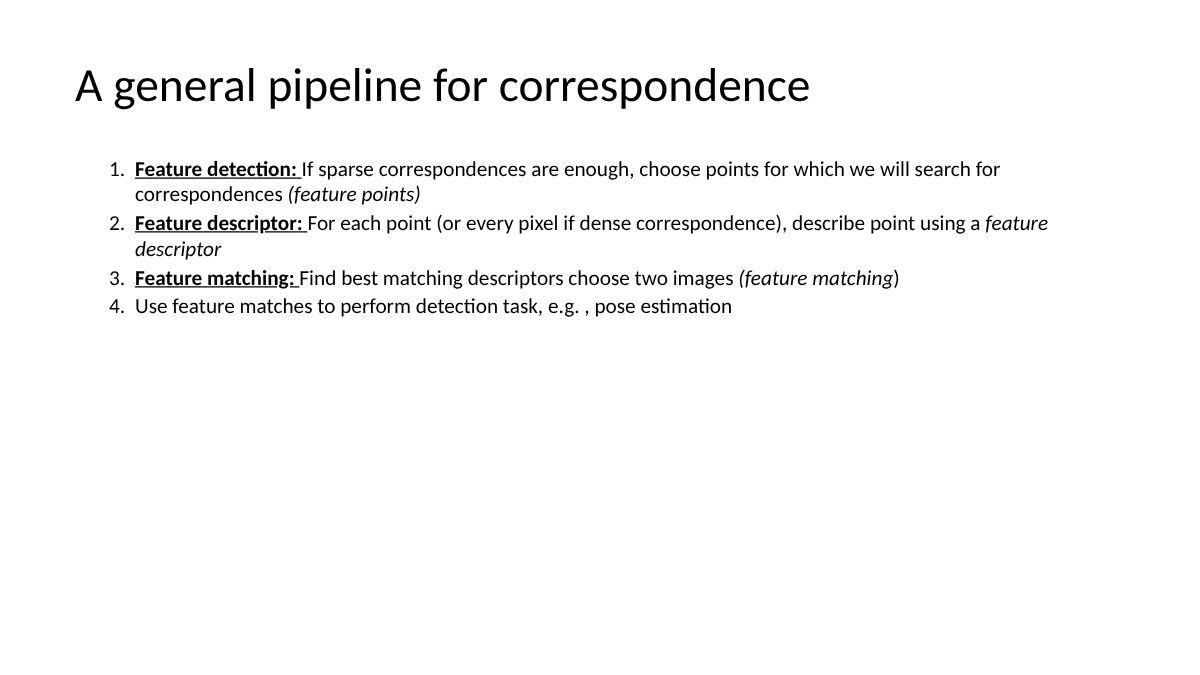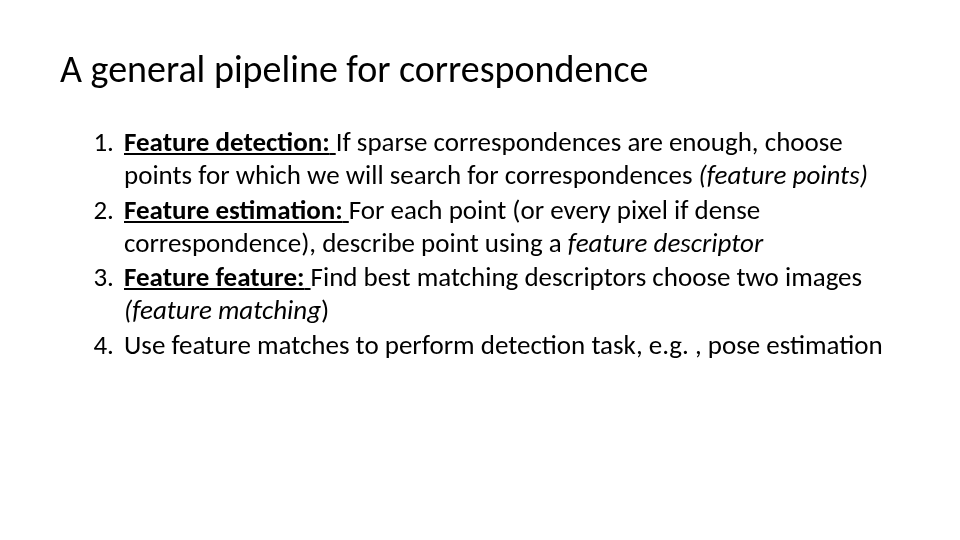--- a/index.html
+++ b/index.html
@@ -20,23 +20,23 @@
   }
   .title {
     font-size: 38px;
     font-weight: 400;
     margin: 0 0 34px 0;
     line-height: 1.15;
     color: #000;
     font-family: "Calibri Light", Calibri, sans-serif;
   }
   ol.items {
-    margin: 16px;
+    margin: 0;
     padding-left: 44px;
-    font-size: 27px;
+    font-size: 17px;
     line-height: 1.22;
   }
   ol.items li {
     margin-bottom: 2px;
     padding-left: 4px;
   }
   .lead {
     font-weight: 700;
     text-decoration: underline;
   }
@@ -51,22 +51,22 @@
 <body>
 
 <div class="slide">
   <h1 class="title">A general pipeline for correspondence</h1>
 
   <ol class="items">
     <li>
       <span class="lead">Feature detection:</span><span>If sparse correspondences are enough, choose points for which we will search for correspondences </span><span class="ital">(feature points)</span><span></span>
     </li>
     <li>
-      <span class="lead">Feature estimation:</span><span>For each point (or every pixel if dense correspondence), describe point using a </span><span class="ital">feature descriptor</span><span></span>
+      <span class="lead">Feature descriptor:</span><span>For each point (or every pixel if dense correspondence), describe point using a </span><span class="ital">feature descriptor</span><span></span>
     </li>
     <li>
-      <span class="lead">Feature feature:</span><span>Find best matching descriptors choose two images </span><span class="ital">(feature matching</span><span>)</span>
+      <span class="lead">Feature matching:</span><span>Find best matching descriptors choose two images </span><span class="ital">(feature matching</span><span>)</span>
     </li>
     <li>
       <span>Use feature matches to perform detection task, e.g. , pose estimation</span>
     </li>
   </ol>
 </div>
 
 </body></html>

